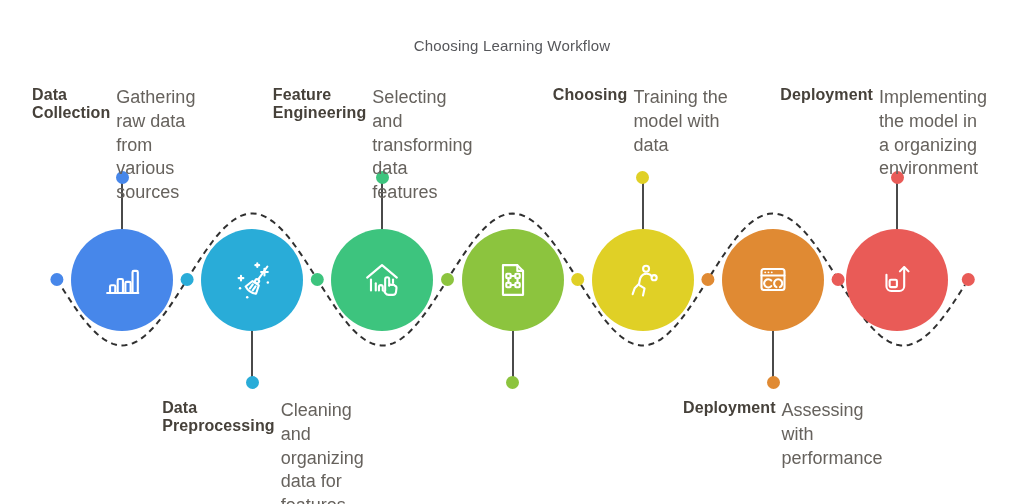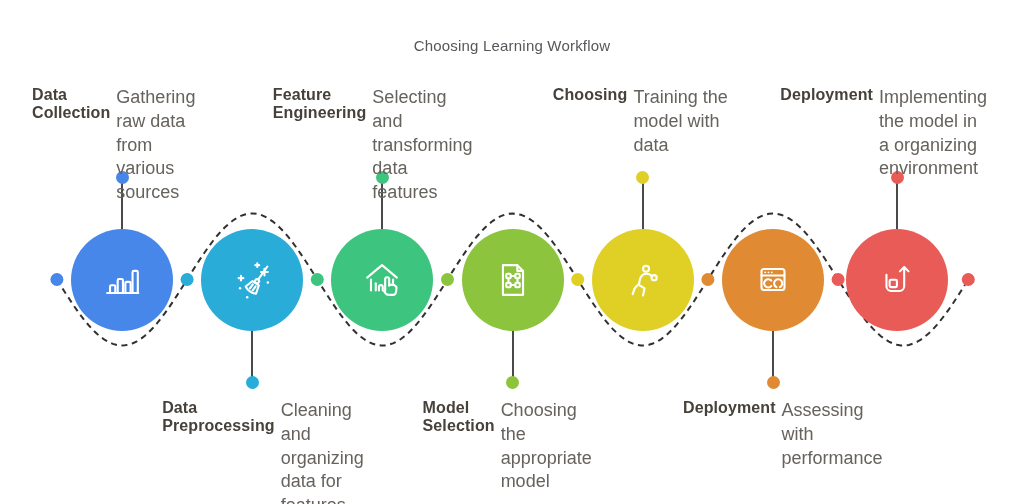--- a/index.html
+++ b/index.html
@@ -107,24 +107,20 @@
           <svg viewBox="0 0 48 48" class="icon">
       <path d="M13.5 8.5 H28.5 L34.5 14.5 V39.5 H13.5 Z"></path>
       <path d="M28.5 8.5 V14.5 H34.5"></path>
       <rect x="17" y="17.5" width="4.6" height="4.6" rx="0.9"></rect>
       <rect x="26.4" y="17.5" width="4.6" height="4.6" rx="0.9"></rect>
       <rect x="17" y="26.9" width="4.6" height="4.6" rx="0.9"></rect>
       <rect x="26.4" y="26.9" width="4.6" height="4.6" rx="0.9"></rect>
       <path d="M21.6 19.8 H26.4 M21.6 29.2 H26.4 M19.3 22.1 V26.9 M28.7 22.1 V26.9"></path>
     </svg>
         </div>
-      <div class="textblock bottom">
-        <div class="heading">Model Selection</div>
-        <div class="desc">Choosing the appropriate model</div>
-      </div>
     </div>
       <div class="node" style="left: 537.8px;">
       <div class="vline" style="top: 177px; height: 52px;"></div>
       <div class="ldot" style="top: 170.5px; background: rgb(224, 208, 38);"></div>
       <div class="circle" style="background: rgb(224, 208, 38);">
           <svg viewBox="0 0 48 48" class="icon">
       <circle cx="27.2" cy="12.3" r="3.1"></circle>
       <path d="M26.2 17.6 q4.6 -0.8 7.1 2.6"></path>
       <circle cx="35.6" cy="21.6" r="2.7"></circle>
       <path d="M26.2 17.6 q-4.6 1.6 -5.5 6.2 l-0.8 4.1"></path>

